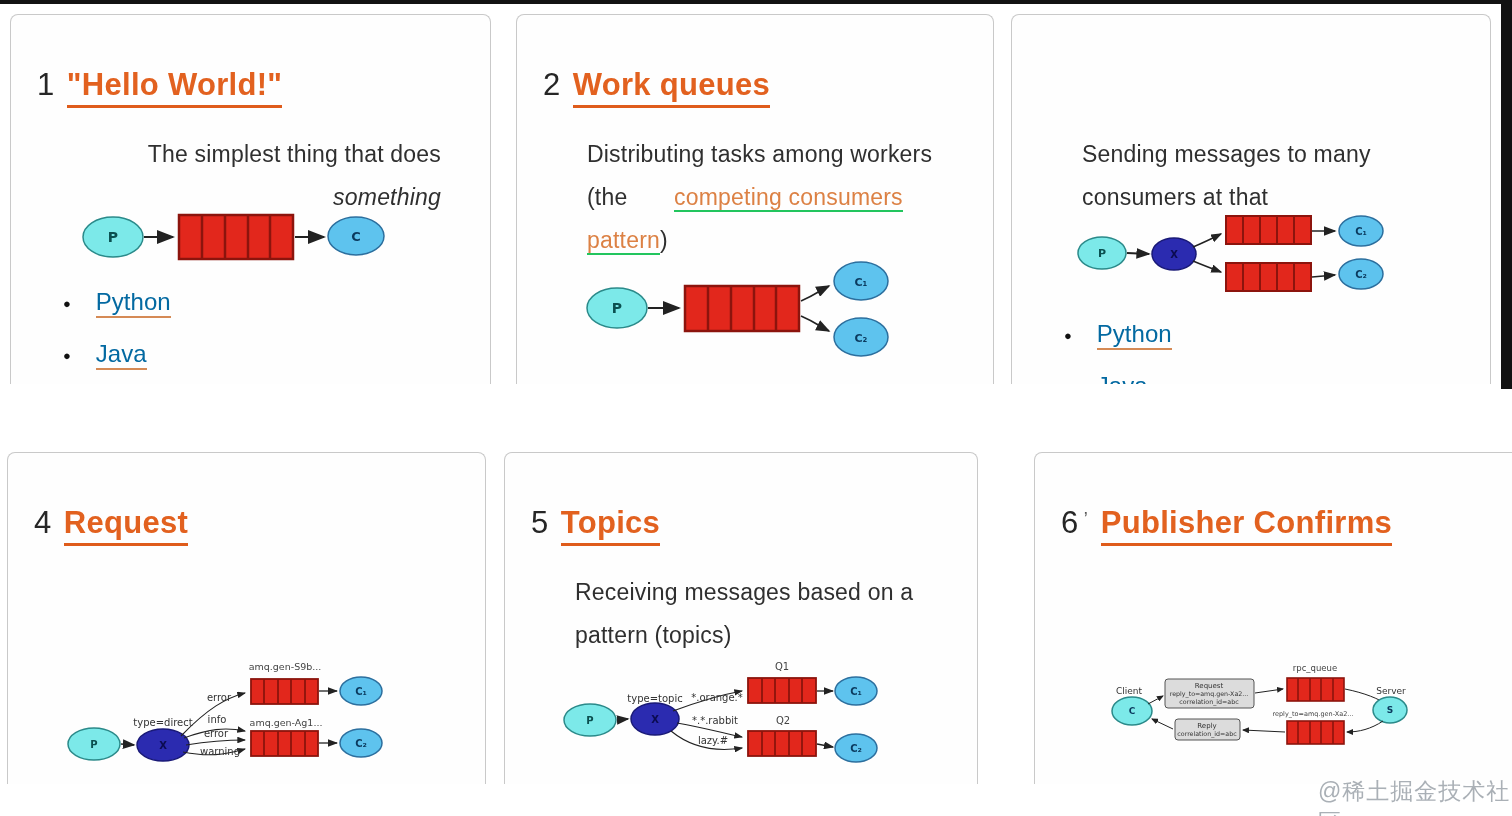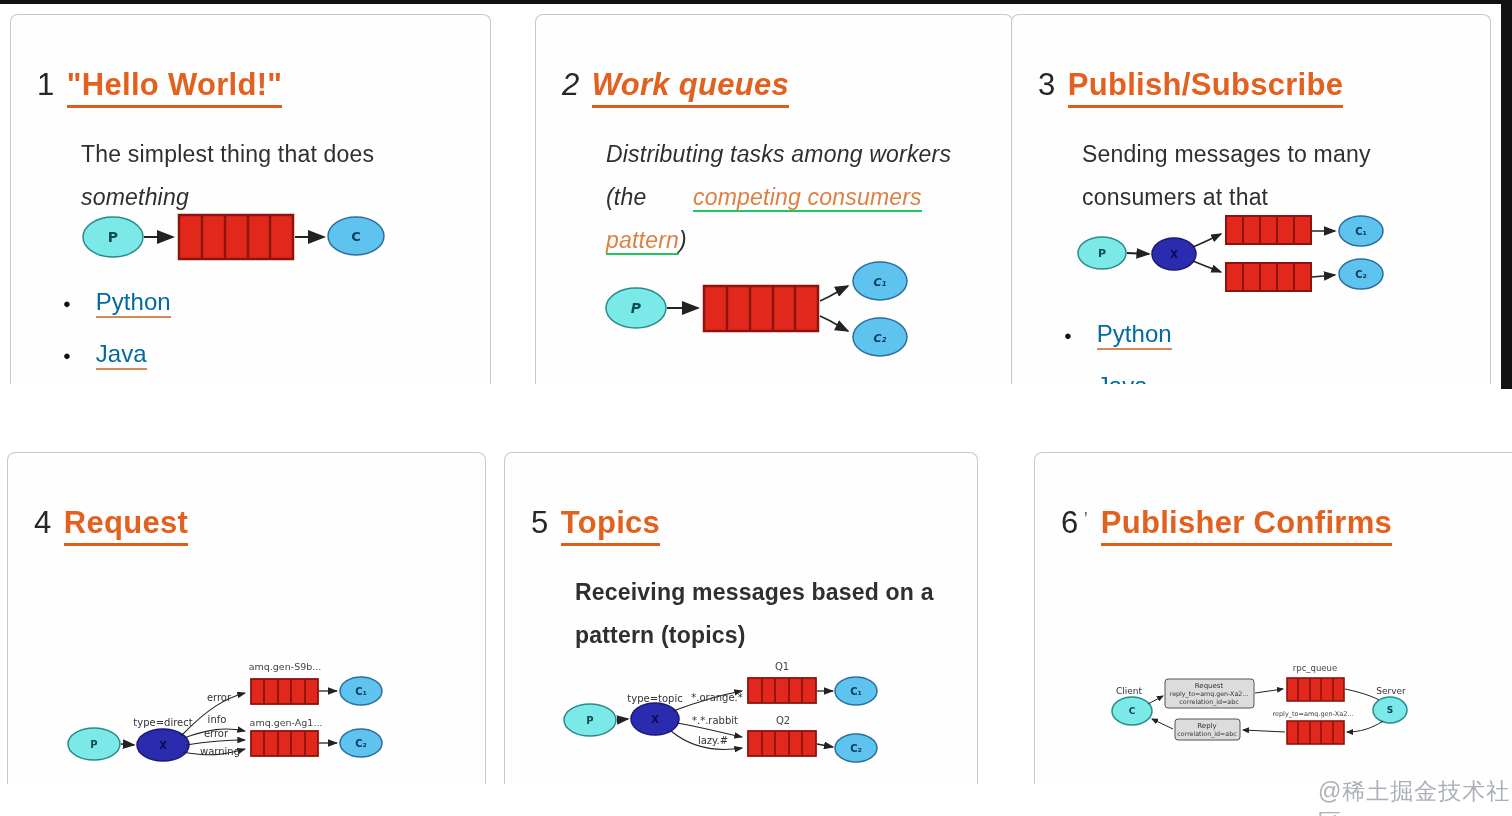--- a/index.html
+++ b/index.html
@@ -61,21 +61,21 @@
 </head>
 <body>
 
 <div class="topbar"></div>
 <div class="edgestrip"></div>
 
 <div class="card r1" style="left:10px;width:479px;">
   <div class="card-header">
     <span class="num">1</span><a class="title">"Hello World!"</a>
   </div>
-  <div class="desc" style="width:360px;">
+  <div class="desc" style="width:360px;text-align:right;">
     <span>The simplest thing that does </span><em>something</em>
   </div>
   <svg class="diagram" style="left:60px;top:192px;" width="330" height="64" viewBox="0 0 330 64">
     <defs>
         <marker id="ar1" markerWidth="9" markerHeight="7" refX="8" refY="3.5" orient="auto">
           <path d="M0,0 L9,3.5 L0,7 z" fill="#222"></path>
         </marker>
       </defs>
     <ellipse class="p-node" cx="42" cy="30" rx="30" ry="20"></ellipse>
     <text class="pl" x="42" y="35" font-size="14" text-anchor="middle">P</text>
@@ -94,21 +94,21 @@
   <ul class="bullets" style="top:262px;">
     <li>
         <span class="blink">Python</span>
       </li>
     <li>
         <span class="blink">Java</span>
       </li>
   </ul>
 </div>
 
-<div class="card r1" style="left:535px;width:476px;font-style:italic;">
+<div class="card r1" style="left:516px;width:476px;">
   <div class="card-header">
     <span class="num">2</span><a class="title">Work queues</a>
   </div>
   <div class="desc" style="width:372px;">
     <span>Distributing tasks among workers (the </span><span class="inline-link">competing consumers pattern</span><span>)</span>
   </div>
   <svg class="diagram" style="left:60px;top:245px;" width="330" height="106" viewBox="0 0 330 106">
     <defs>
         <marker id="ar2" markerWidth="9" markerHeight="7" refX="8" refY="3.5" orient="auto">
           <path d="M0,0 L9,3.5 L0,7 z" fill="#222"></path>
@@ -127,23 +127,20 @@
     <path class="arrow" d="M224,41 C238,35 244,30 252,26" stroke-width="1.6" marker-end="url(#ar2)"></path>
     <path class="arrow" d="M224,56 C238,62 244,67 252,71" stroke-width="1.6" marker-end="url(#ar2)"></path>
     <ellipse class="c-node" cx="284" cy="21" rx="27" ry="19"></ellipse>
     <text class="cl" x="284" y="26" font-size="11" text-anchor="middle">C₁</text>
     <ellipse class="c-node" cx="284" cy="77" rx="27" ry="19"></ellipse>
     <text class="cl" x="284" y="82" font-size="11" text-anchor="middle">C₂</text>
   </svg>
 </div>
 
 <div class="card r1" style="left:1011px;width:478px;">
-  <div class="card-header">
-    <span class="num">3</span><a class="title">Publish/Subscribe</a>
-  </div>
   <div class="desc" style="width:345px;">
     <span>Sending messages to many consumers at that</span>
   </div>
   <svg class="diagram" style="left:55px;top:185px;" width="340" height="106" viewBox="0 0 340 106">
     <defs>
         <marker id="ar3" markerWidth="8" markerHeight="6" refX="7" refY="3" orient="auto">
           <path d="M0,0 L8,3 L0,6 z" fill="#222"></path>
         </marker>
       </defs>
     <ellipse class="p-node" cx="35" cy="53" rx="24" ry="16"></ellipse>
@@ -230,21 +227,21 @@
     <text class="cl" x="313" y="42" font-size="10" text-anchor="middle">C₁</text>
     <ellipse class="c-node" cx="313" cy="90" rx="21" ry="14"></ellipse>
     <text class="cl" x="313" y="94" font-size="10" text-anchor="middle">C₂</text>
   </svg>
 </div>
 
 <div class="card r2" style="left:504px;width:472px;">
   <div class="card-header">
     <span class="num">5</span><a class="title">Topics</a>
   </div>
-  <div class="desc" style="width:360px;font-weight:bold;">
+  <div class="desc" style="width:360px;">
     <span>Receiving messages based on a pattern (topics)</span>
   </div>
   <svg class="diagram" style="left:40px;top:200px;" width="360" height="115" viewBox="0 0 360 115">
     <defs>
         <marker id="ar5" markerWidth="8" markerHeight="6" refX="7" refY="3" orient="auto">
           <path d="M0,0 L8,3 L0,6 z" fill="#222"></path>
         </marker>
       </defs>
     <ellipse class="p-node" cx="45" cy="67" rx="26" ry="16"></ellipse>
     <text class="pl" x="45" y="71" font-size="10" text-anchor="middle">P</text>

